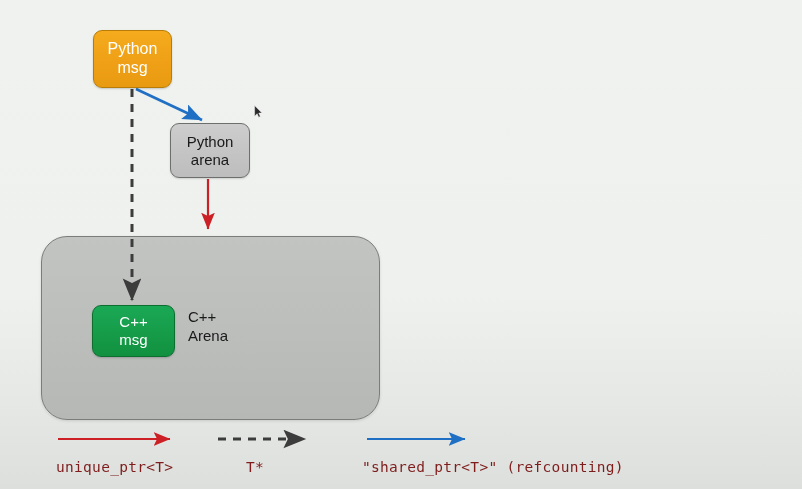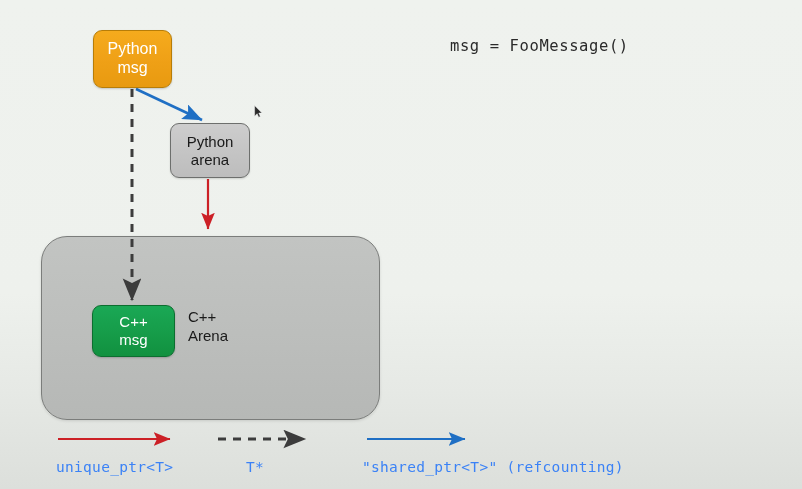--- a/index.html
+++ b/index.html
@@ -112,21 +112,21 @@
     letter-spacing: 0.6px;
     color: #2a2a2a;
     white-space: pre;
   }
 
   .legend-label {
     position: absolute;
     font-family: "DejaVu Sans Mono", monospace;
     font-size: 14.5px;
     letter-spacing: 0.3px;
-    color: #3b82f6;
+    color: #7f1d1d;
     white-space: pre;
   }
   #legend-label-unique { left: 56px; top: 459px; }
   #legend-label-raw    { left: 246px; top: 459px; }
   #legend-label-shared { left: 362px; top: 459px; }
 
   #mouse-cursor {
     position: absolute;
     left: 254px;
     top: 105px;
@@ -178,21 +178,20 @@
   <div class="node" id="cpp-msg-node">
     <span>C++</span>
     <span>msg</span>
   </div>
 
   <div id="cpp-arena-label">
     <div>C++</div>
     <div>Arena</div>
   </div>
 
-  <div id="code-snippet">msg = FooMessage()</div>
 
   <div class="legend-label" id="legend-label-unique">unique_ptr&lt;T&gt;</div>
   <div class="legend-label" id="legend-label-raw">T*</div>
   <div class="legend-label" id="legend-label-shared">"shared_ptr&lt;T&gt;" (refcounting)</div>
 
   <svg id="mouse-cursor" viewBox="0 0 9 13" xmlns="http://www.w3.org/2000/svg">
     <path d="M0.6,0.6 L0.6,11.2 L3.1,8.7 L4.7,12.2 L6.3,11.4 L4.8,8.1 L8.0,8.1 z" fill="#2b2b2b" stroke="#f2f2f2" stroke-width="0.5"></path>
   </svg>
 
 </div>

